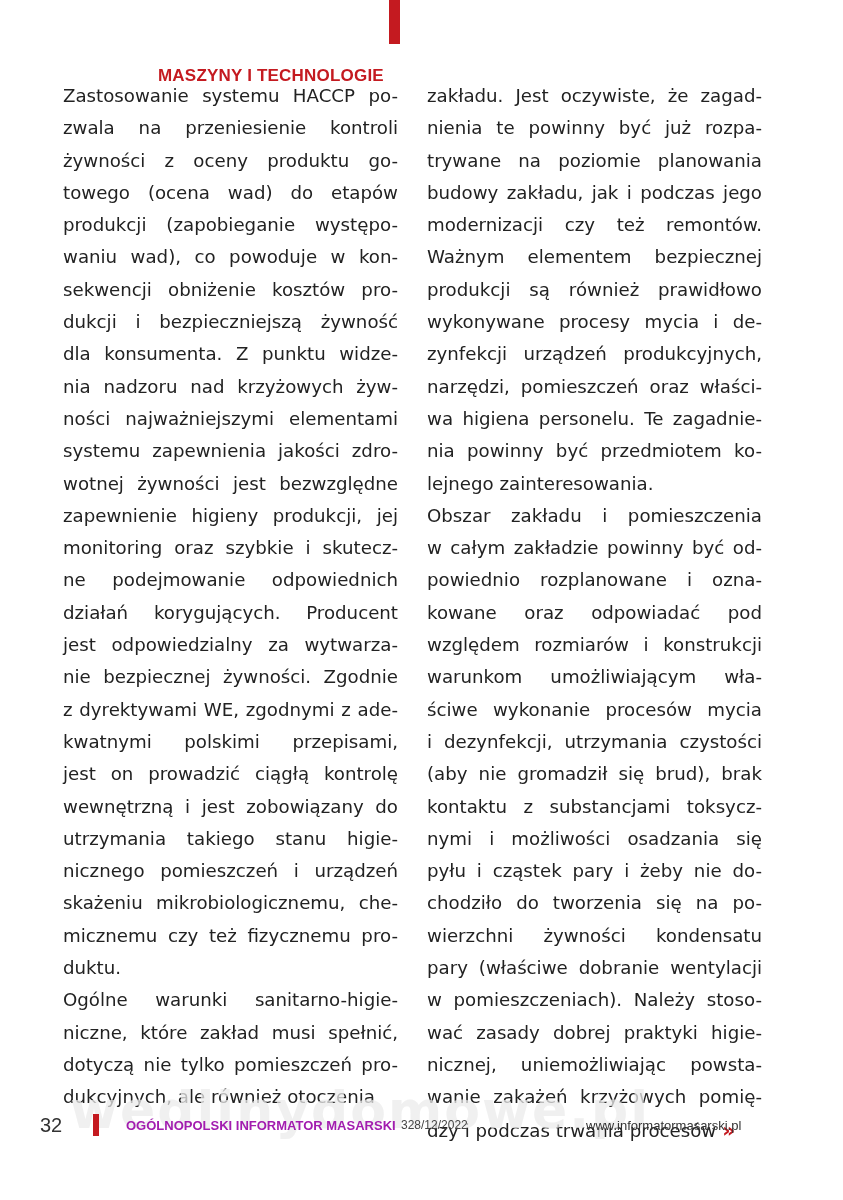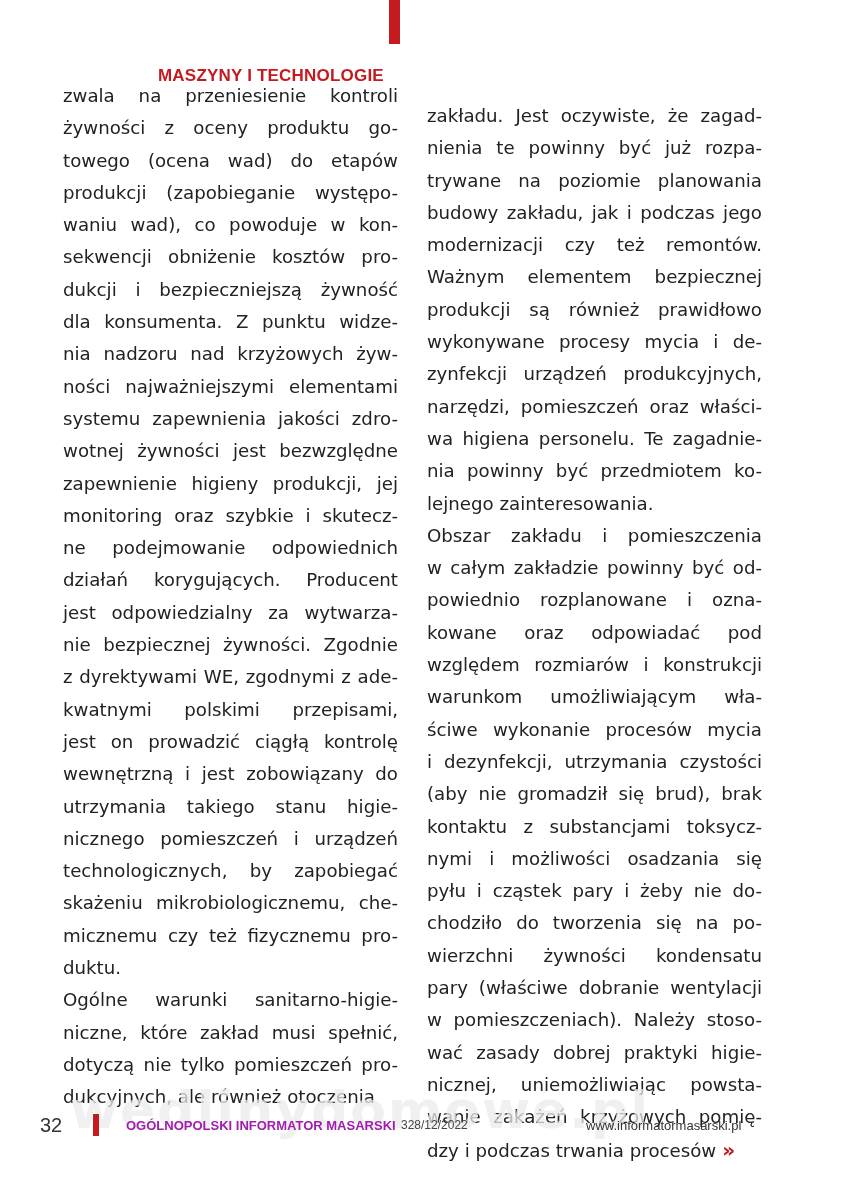--- a/index.html
+++ b/index.html
@@ -3,21 +3,21 @@
 <meta charset="utf-8">
 <style>
   html, body { margin: 0; padding: 0; background: #ffffff; }
   body { width: 843px; height: 1200px; position: relative; overflow: hidden; font-family: "DejaVu Sans", sans-serif; color: #222222; }
 
   .section-header { position: absolute; left: 158px; top: 26px; font-family: "Liberation Sans", sans-serif; font-weight: bold; font-size: 17px; color: #c41a20; letter-spacing: 0.2px; margin-top: 40px; }
   .header-bar { position: absolute; left: 389px; top: 0px; width: 11px; height: 44px; background: #c41a20; }
 
   .column { position: absolute; top: 80px; width: 335px; }
   .col-left { left: 63px; }
-  .col-right { left: 427px; margin-top: 20px; }
+  .col-right { left: 427px; }
   .line { display: block; height: 32.3px; line-height: 32.3px; font-size: 18.2px; white-space: nowrap; text-align: justify; text-align-last: justify; }
   .line.last { text-align-last: left; }
 
   .continue-arrow { display: inline-block; color: #c41a20; font-weight: bold; font-size: 20px; margin-left: 6px; }
 
   .watermark { position: absolute; left: 70px; top: 1080px; font-family: "DejaVu Sans", sans-serif; font-weight: bold; font-size: 52px; color: rgba(235,235,235,0.75); letter-spacing: 2px; white-space: nowrap; }
 
   .footer { position: absolute; left: 0; top: 1112px; width: 843px; height: 30px; }
   .page-number { position: absolute; left: 40px; top: 2px; font-family: "Liberation Sans", sans-serif; font-size: 20px; color: #333333; }
   .footer-bar { position: absolute; left: 93px; top: 2px; width: 6px; height: 22px; background: #c41a20; }
@@ -25,20 +25,21 @@
   .issue-number { position: absolute; left: 401px; top: 6px; font-family: "Liberation Sans", sans-serif; font-size: 12px; color: #444444; }
   .website-link { position: absolute; left: 586px; top: 6px; font-family: "Liberation Sans", sans-serif; font-size: 13px; color: #333333; text-decoration: none; }
 </style>
 </head>
 <body>
 
 <div class="header-bar"></div>
 <div class="section-header">MASZYNY I TECHNOLOGIE</div>
 
 <div class="column col-left" id="col-left">
+    <span class="line"><span>Zastosowanie systemu HACCP po-</span></span>
     <span class="line"><span>zwala na przeniesienie kontroli</span></span>
     <span class="line"><span>żywności z oceny produktu go-</span></span>
     <span class="line"><span>towego (ocena wad) do etapów</span></span>
     <span class="line"><span>produkcji (zapobieganie występo-</span></span>
     <span class="line"><span>waniu wad), co powoduje w kon-</span></span>
     <span class="line"><span>sekwencji obniżenie kosztów pro-</span></span>
     <span class="line"><span>dukcji i bezpieczniejszą żywność</span></span>
     <span class="line"><span>dla konsumenta. Z punktu widze-</span></span>
     <span class="line"><span>nia nadzoru nad krzyżowych żyw-</span></span>
     <span class="line"><span>ności najważniejszymi elementami</span></span>
@@ -49,21 +50,20 @@
     <span class="line"><span>ne podejmowanie odpowiednich</span></span>
     <span class="line"><span>działań korygujących. Producent</span></span>
     <span class="line"><span>jest odpowiedzialny za wytwarza-</span></span>
     <span class="line"><span>nie bezpiecznej żywności. Zgodnie</span></span>
     <span class="line"><span>z dyrektywami WE, zgodnymi z ade-</span></span>
     <span class="line"><span>kwatnymi polskimi przepisami,</span></span>
     <span class="line"><span>jest on prowadzić ciągłą kontrolę</span></span>
     <span class="line"><span>wewnętrzną i jest zobowiązany do</span></span>
     <span class="line"><span>utrzymania takiego stanu higie-</span></span>
     <span class="line"><span>nicznego pomieszczeń i urządzeń</span></span>
-    <span class="line"><span>technologicznych, by zapobiegać</span></span>
     <span class="line"><span>skażeniu mikrobiologicznemu, che-</span></span>
     <span class="line"><span>micznemu czy też fizycznemu pro-</span></span>
     <span class="line last"><span>duktu.</span></span>
     <span class="line"><span>Ogólne warunki sanitarno-higie-</span></span>
     <span class="line"><span>niczne, które zakład musi spełnić,</span></span>
     <span class="line"><span>dotyczą nie tylko pomieszczeń pro-</span></span>
     <span class="line last"><span>dukcyjnych, ale również otoczenia</span></span>
   </div>
 <div class="column col-right" id="col-right">
     <span class="line"><span>zakładu. Jest oczywiste, że zagad-</span></span>

